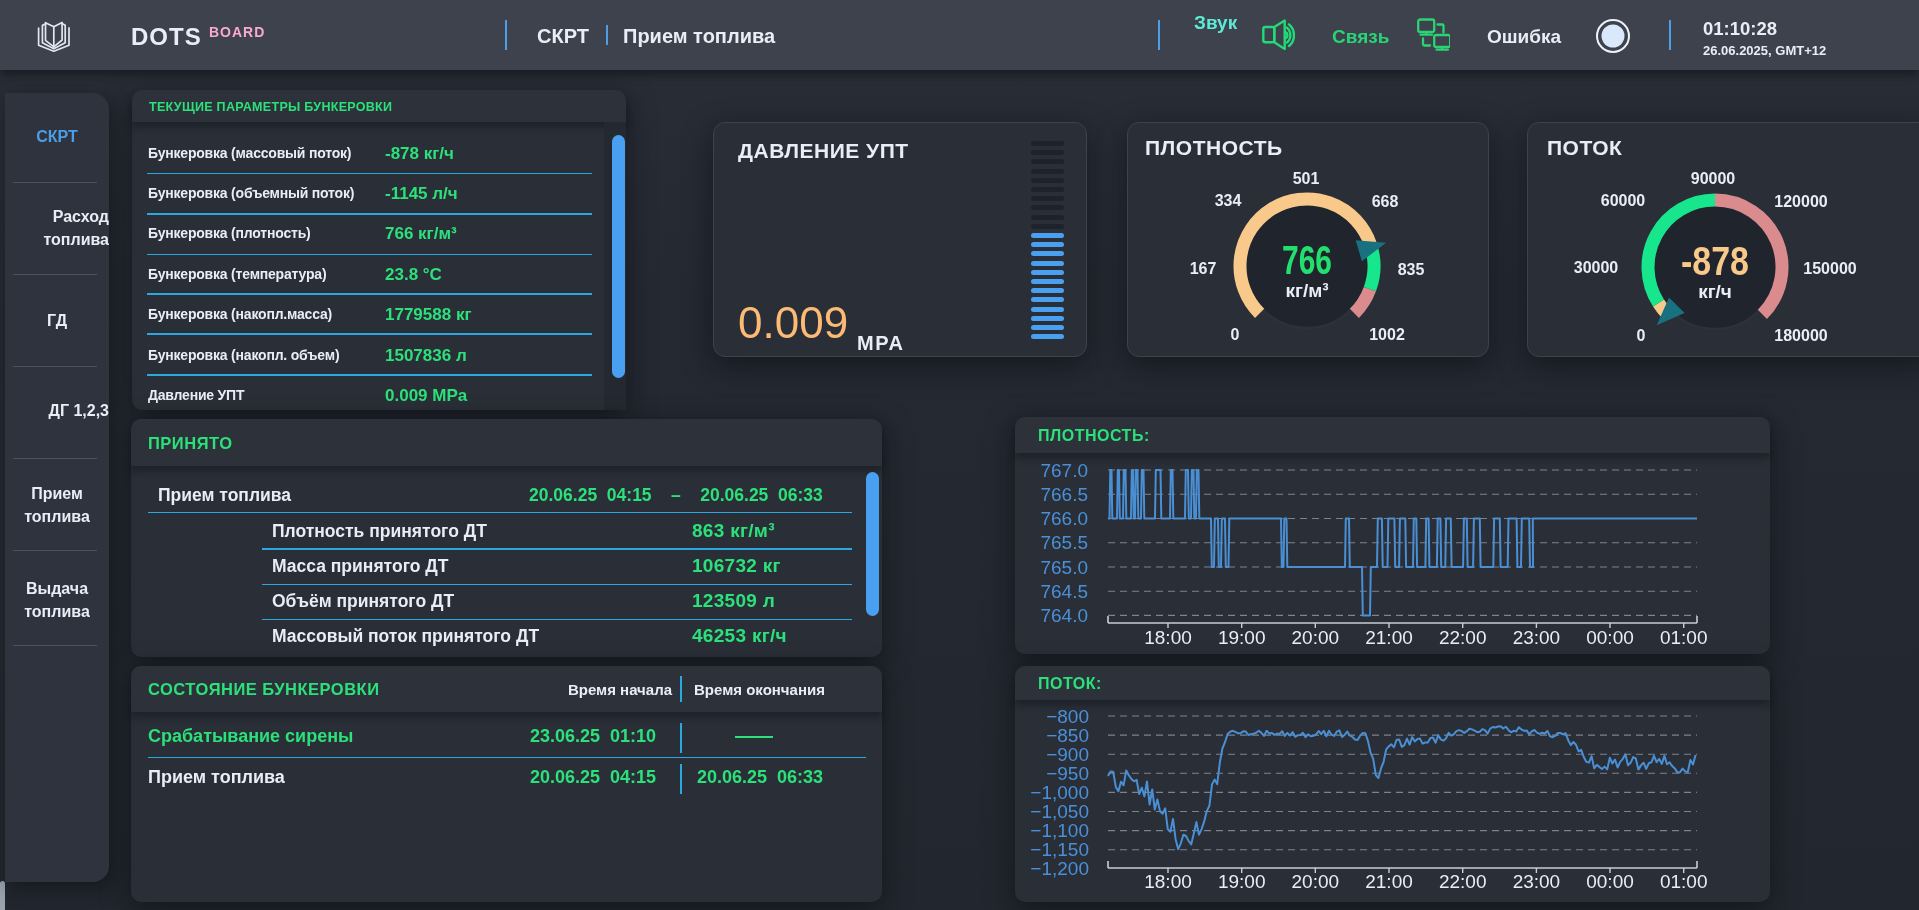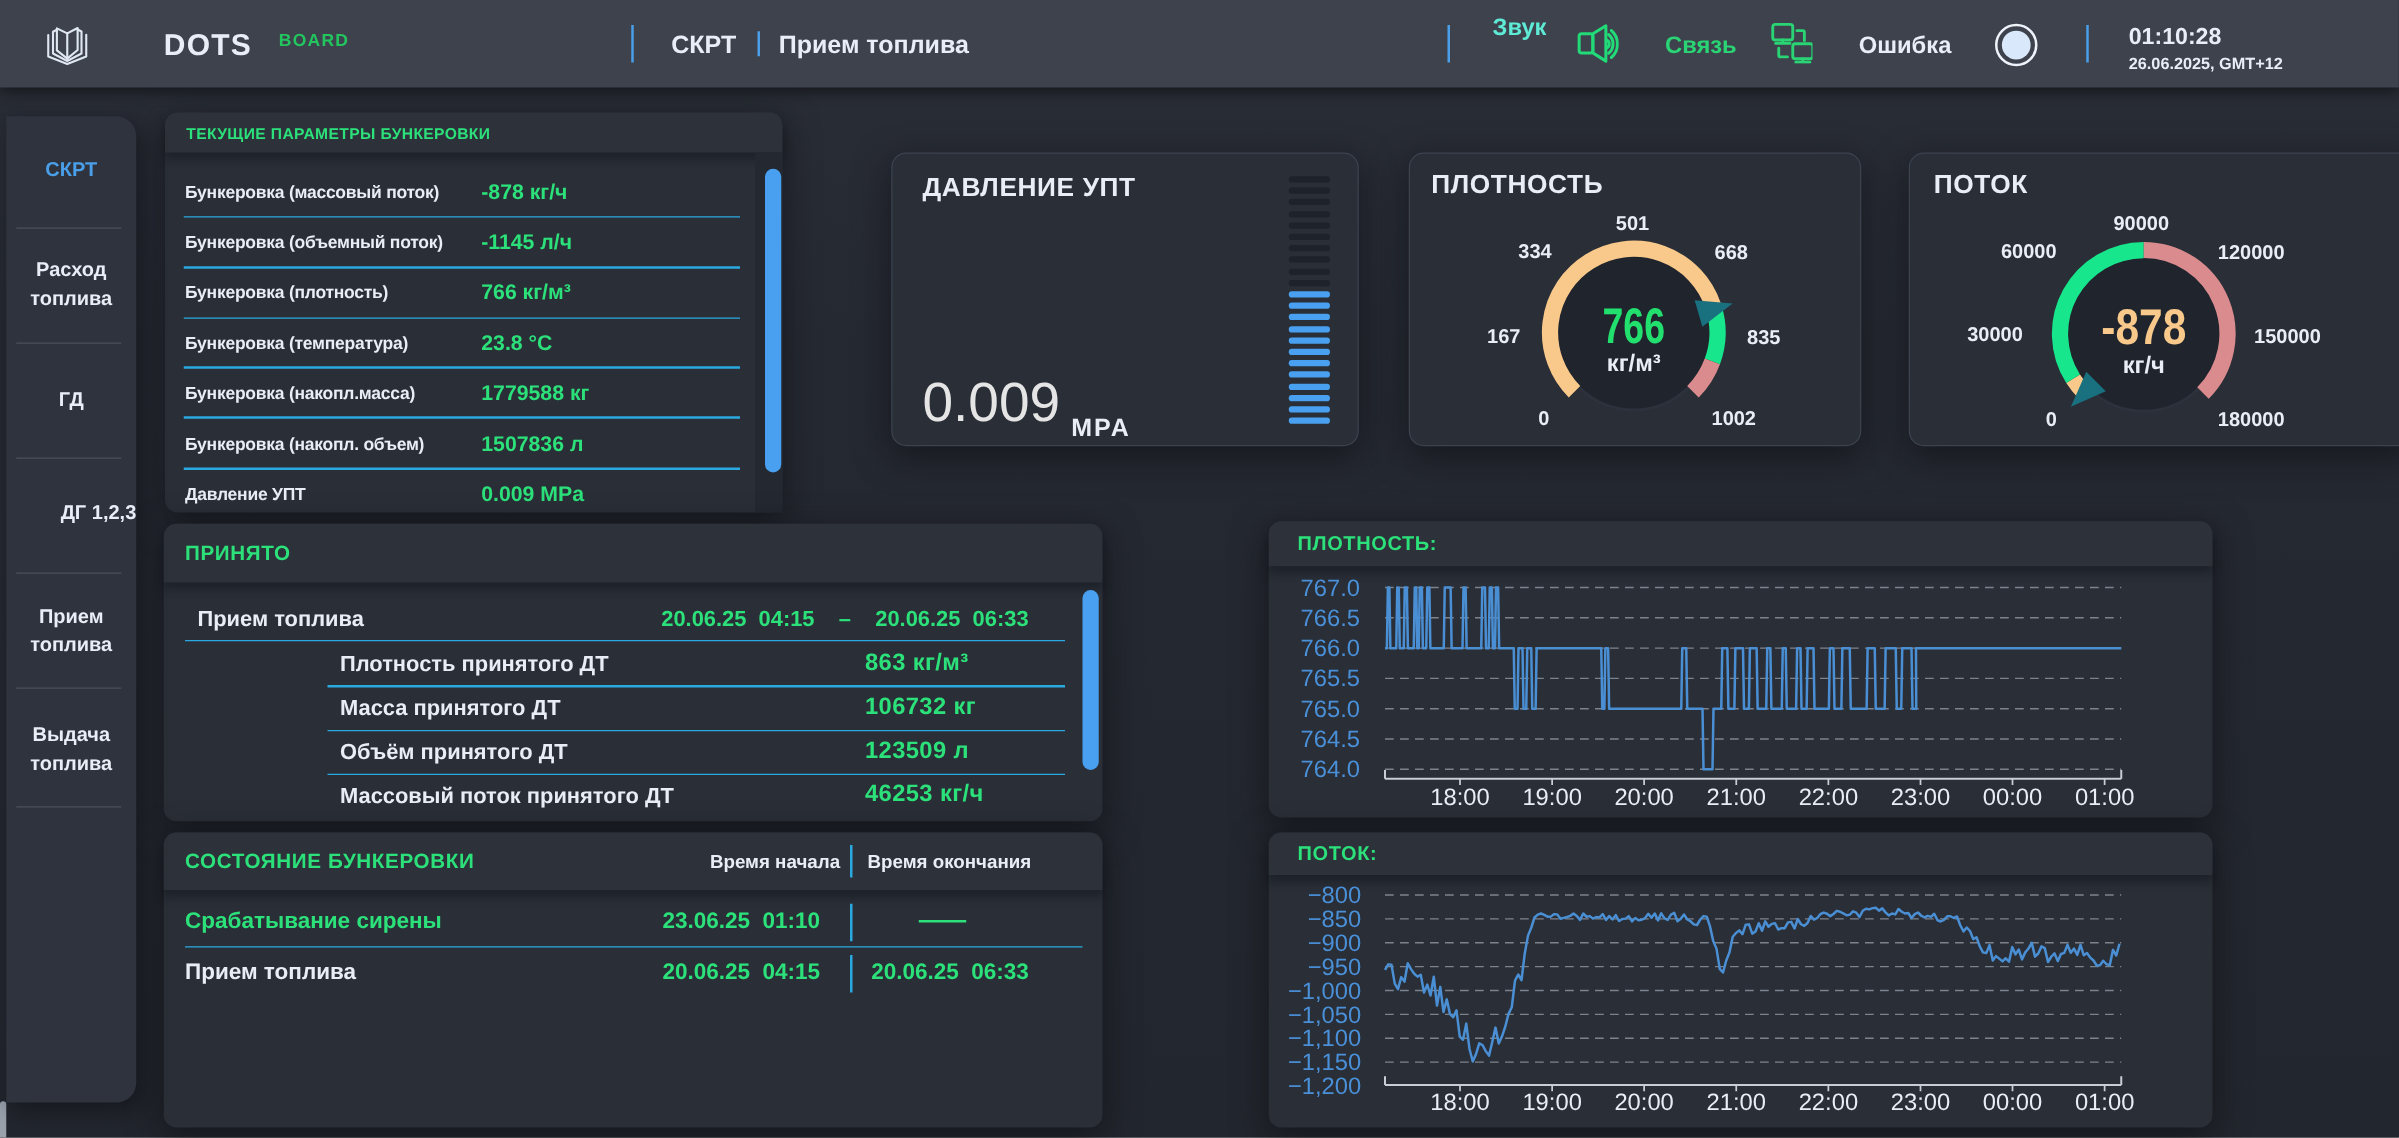--- a/index.html
+++ b/index.html
@@ -11,21 +11,21 @@
 </style></head>
 <body>
 <div class="abs" style="left:0;top:0;width:1919px;height:70px;background:#3d424d;box-shadow:0 4px 10px rgba(0,0,0,.45);z-index:5">
   <svg width="36" height="38" viewBox="0 0 36 38" style="position:absolute;left:36px;top:14px" fill="none" stroke="#dfe7f2" stroke-width="1.7" stroke-linejoin="round" stroke-linecap="round">
 <path d="M9.5 8.7 L17.8 12.7 L26.1 8.4 L26.1 26 L17.8 32.9 L9.5 26.3 Z"></path>
 <path d="M17.8 12.7 L17.8 32.9"></path>
 <path d="M6.4 11.4 L9.5 9.8 M6.4 11.4 L6.4 28.8 L17.8 34.8 L29.2 28.8 L29.2 11.2 L26.1 9.6"></path>
 <path d="M2.6 14 L2.6 31.2 L17.8 37.2 L33 31.2 L33 13.8"></path>
 </svg>
   <div class="abs wht b" style="left:131px;top:23px;font-size:24px;letter-spacing:1px">DOTS</div>
-  <div class="abs b" style="left:223px;top:24px;font-size:14px;letter-spacing:1px;color:#22c55e">BOARD</div>
+  <div class="abs b" style="left:209px;top:24px;font-size:14px;letter-spacing:1px;color:#f9a8d4">BOARD</div>
   <div class="abs" style="left:505px;top:20px;width:2px;height:30px;background:#4a9fe8"></div>
   <div class="abs wht b" style="left:537px;top:25px;font-size:20px">СКРТ</div>
   <div class="abs" style="left:606px;top:25px;width:1.5px;height:20px;background:#4a9fe8"></div>
   <div class="abs wht b" style="left:623px;top:25px;font-size:20px">Прием топлива</div>
   <div class="abs" style="left:1158px;top:20px;width:2px;height:30px;background:#4a9fe8"></div>
   <div class="abs b" style="left:1194px;top:12px;font-size:19px;color:#5eead4">Звук</div>
   <svg width="40" height="40" viewBox="0 0 40 40" style="position:absolute;left:1255px;top:13px" fill="none" stroke="#22da78" stroke-width="2.4" stroke-linejoin="round" stroke-linecap="round">
 <rect x="8.3" y="14" width="11" height="15.3" rx="2"></rect>
 <path d="M19.3 14 L29.7 7.6 L29.7 35.9 L19.3 29.3 Z"></path>
 <path d="M30 18.9 a3.4 3.4 0 0 1 0 6.5"></path>
@@ -47,21 +47,21 @@
 <circle cx="19" cy="19" r="11.5" fill="#d9e8fa"></circle>
 </svg>
   <div class="abs" style="left:1669px;top:20px;width:2px;height:30px;background:#4a9fe8"></div>
   <div class="abs wht b" style="left:1703px;top:18px;font-size:18.5px">01:10:28</div>
   <div class="abs wht b" style="left:1703px;top:43px;font-size:13px">26.06.2025, GMT+12</div>
 </div>
 
 <div class="abs" style="left:5px;top:93px;width:104px;height:789px;background:#2e333d;border-radius:0 16px 16px 0;box-shadow:4px 6px 18px rgba(9,11,15,.5);z-index:2">
   <div class="abs b" style="left:0;width:104px;top:35px;text-align:center;font-size:16px;color:#4a9fe8">СКРТ</div>
   <div class="abs" style="left:8px;top:89px;width:84px;height:1px;background:#4a515c"></div>
-  <div class="abs b wht" style="left:0;width:104px;top:112px;text-align:center;font-size:16px;line-height:23px">Расход<br>топлива</div>
+  <div class="abs b wht" style="left:0;width:104px;top:112px;text-align:right;font-size:16px;line-height:23px">Расход<br>топлива</div>
   <div class="abs" style="left:8px;top:181px;width:84px;height:1px;background:#4a515c"></div>
   <div class="abs b wht" style="left:0;width:104px;top:219px;text-align:center;font-size:16px">ГД</div>
   <div class="abs" style="left:8px;top:273px;width:84px;height:1px;background:#4a515c"></div>
   <div class="abs b wht" style="left:0;width:104px;top:309px;text-align:right;font-size:16px">ДГ 1,2,3</div>
   <div class="abs" style="left:8px;top:365px;width:84px;height:1px;background:#4a515c"></div>
   <div class="abs b wht" style="left:0;width:104px;top:389px;text-align:center;font-size:16px;line-height:23px">Прием<br>топлива</div>
   <div class="abs" style="left:8px;top:457px;width:84px;height:1px;background:#4a515c"></div>
   <div class="abs b wht" style="left:0;width:104px;top:484px;text-align:center;font-size:16px;line-height:23px">Выдача<br>топлива</div>
   <div class="abs" style="left:8px;top:552px;width:84px;height:1px;background:#4a515c"></div>
 </div>
@@ -89,21 +89,21 @@
     <div class="sep" style="left:15px;top:163.6px;width:445px"></div>
     <div class="sep" style="left:15px;top:203px;width:445px"></div>
     <div class="sep" style="left:15px;top:243.4px;width:445px"></div>
     <div class="sep" style="left:15px;top:284px;width:445px"></div>
   <div class="abs" style="left:472px;top:32px;width:22px;height:288px;background:#232831"></div>
   <div class="abs" style="left:480px;top:45px;width:13px;height:243px;border-radius:6.5px;background:#4aa0f0"></div>
 </div>
 
 <div class="panel" style="left:713px;top:122px;width:374px;height:235px;border:1px solid #3c434f;border-radius:12px">
   <div class="abs wht b" style="left:24px;top:16px;font-size:21px;letter-spacing:.5px">ДАВЛЕНИЕ УПТ</div>
-  <div class="abs" style="left:24px;top:178px;font-size:44px;color:#e5e5e5;letter-spacing:0px;line-height:1">0.009</div>
+  <div class="abs" style="left:24px;top:178px;font-size:44px;color:#fdba74;letter-spacing:0px;line-height:1">0.009</div>
   <div class="abs wht b" style="left:143px;top:209px;font-size:20px;letter-spacing:1.5px">MPA</div>
   <div style="position:absolute;left:317px;top:18.0px;width:33px;height:5px;border-radius:2.5px;background:#1e232b"></div>
     <div style="position:absolute;left:317px;top:27.2px;width:33px;height:5px;border-radius:2.5px;background:#1e232b"></div>
     <div style="position:absolute;left:317px;top:36.4px;width:33px;height:5px;border-radius:2.5px;background:#1e232b"></div>
     <div style="position:absolute;left:317px;top:45.6px;width:33px;height:5px;border-radius:2.5px;background:#1e232b"></div>
     <div style="position:absolute;left:317px;top:54.8px;width:33px;height:5px;border-radius:2.5px;background:#1e232b"></div>
     <div style="position:absolute;left:317px;top:64.0px;width:33px;height:5px;border-radius:2.5px;background:#1e232b"></div>
     <div style="position:absolute;left:317px;top:73.2px;width:33px;height:5px;border-radius:2.5px;background:#1e232b"></div>
     <div style="position:absolute;left:317px;top:82.4px;width:33px;height:5px;border-radius:2.5px;background:#1e232b"></div>
     <div style="position:absolute;left:317px;top:91.6px;width:33px;height:5px;border-radius:2.5px;background:#1e232b"></div>

